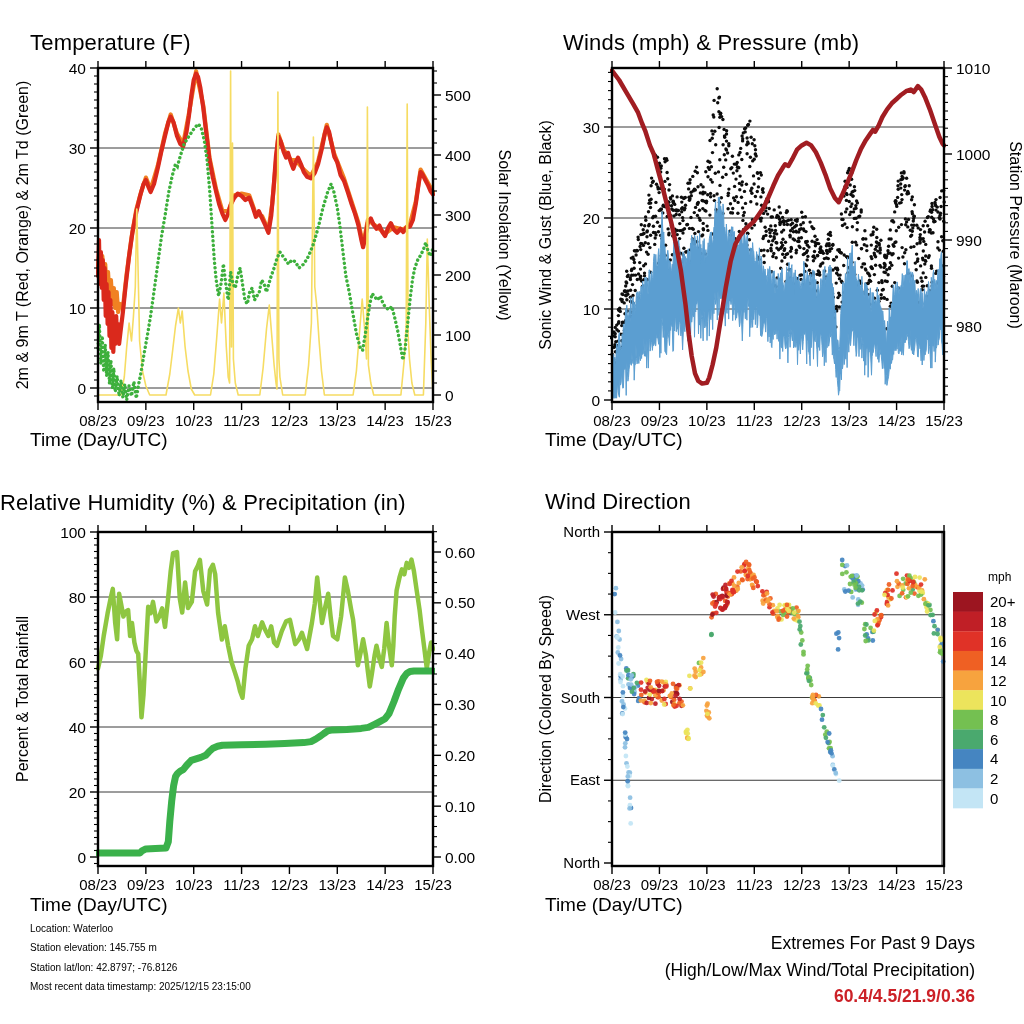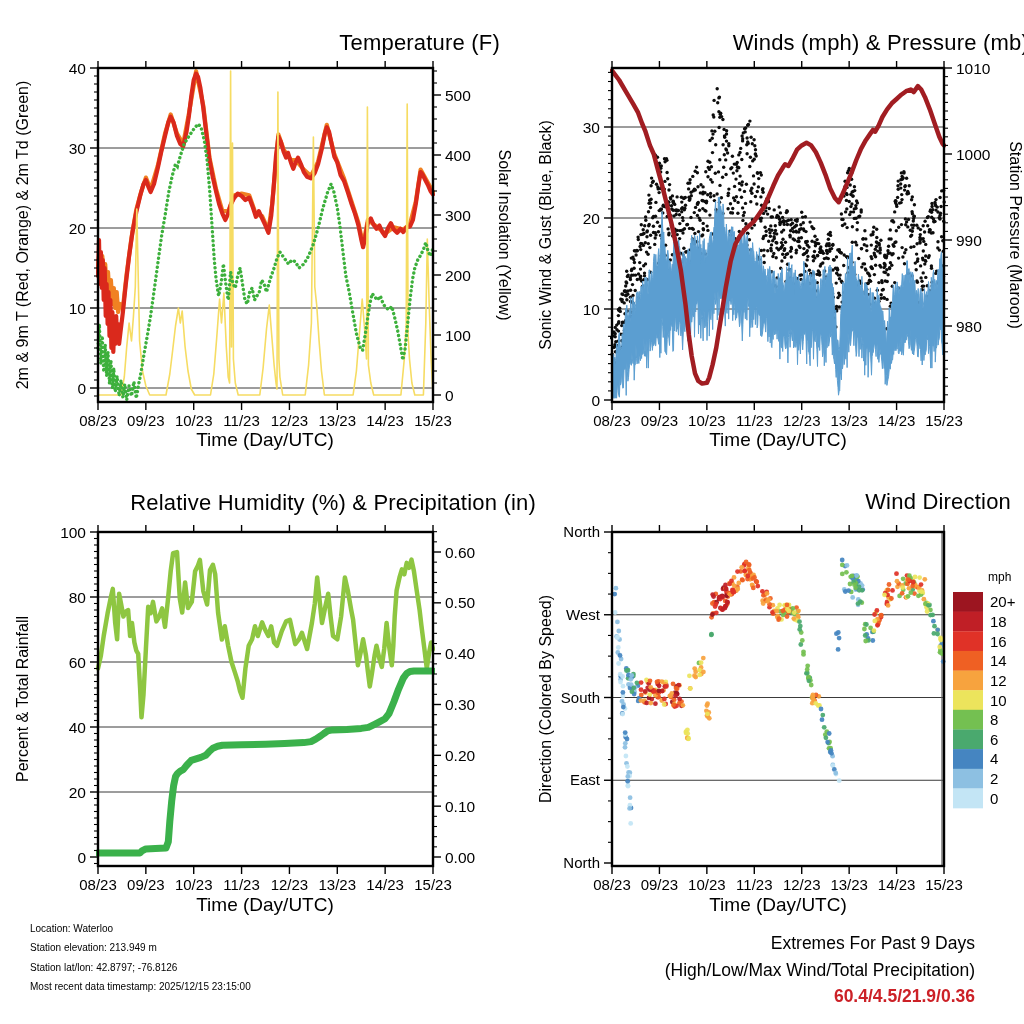--- a/index.html
+++ b/index.html
@@ -1,20 +1,20 @@
 <!DOCTYPE html>
 <html><head>
 <meta charset="utf-8">
 <style>
   html,body{margin:0;padding:0;}
   body{width:1024px;height:1024px;position:relative;background:#ffffff;
        font-family:"Liberation Sans",sans-serif;overflow:hidden;color:#000;}
   .abs{position:absolute;}
-  .title{font-size:22px;text-align:right;letter-spacing:0.2px;}
-  .xlab{font-size:19px;text-align:center;}
+  .title{font-size:22px;text-align:left;letter-spacing:0.2px;}
+  .xlab{font-size:19px;text-align:left;}
   .mph{font-size:12px;}
   .footer-line{font-size:10px;line-height:19.4px;white-space:nowrap;}
   .extremes{text-align:right;font-size:17.5px;line-height:26.6px;}
   .extremes .vals{font-weight:bold;}
   svg text{font-family:"Liberation Sans",sans-serif;}
 </style>
 </head>
 <body>
 
 <svg id="fig" class="abs" style="left:0;top:0" width="1024" height="1024">
@@ -2253,21 +2253,21 @@
 
 <div class="abs xlab" style="left:30px;top:429px;width:470px">Time (Day/UTC)</div>
 <div class="abs xlab" style="left:545px;top:429px;width:466px">Time (Day/UTC)</div>
 <div class="abs xlab" style="left:30px;top:894px;width:470px">Time (Day/UTC)</div>
 <div class="abs xlab" style="left:545px;top:894px;width:466px">Time (Day/UTC)</div>
 
 <div class="abs mph" style="left:988px;top:570px">mph</div>
 
 <div class="abs" style="left:30px;top:919px">
   <div class="footer-line">Location: Waterloo</div>
-  <div class="footer-line">Station elevation: 213.949 m</div>
+  <div class="footer-line">Station elevation: 145.755 m</div>
   <div class="footer-line">Station lat/lon: 42.8797; -76.8126</div>
   <div class="footer-line">Most recent data timestamp: 2025/12/15 23:15:00</div>
 </div>
 
 <div class="abs extremes" style="left:600px;top:930px;width:375px">
   <div>Extremes For Past 9 Days</div>
   <div>(High/Low/Max Wind/Total Precipitation)</div>
   <div class="vals" id="extremes-values" style="color: rgb(204, 33, 39);">60.4/4.5/21.9/0.36</div>
 </div>
 

